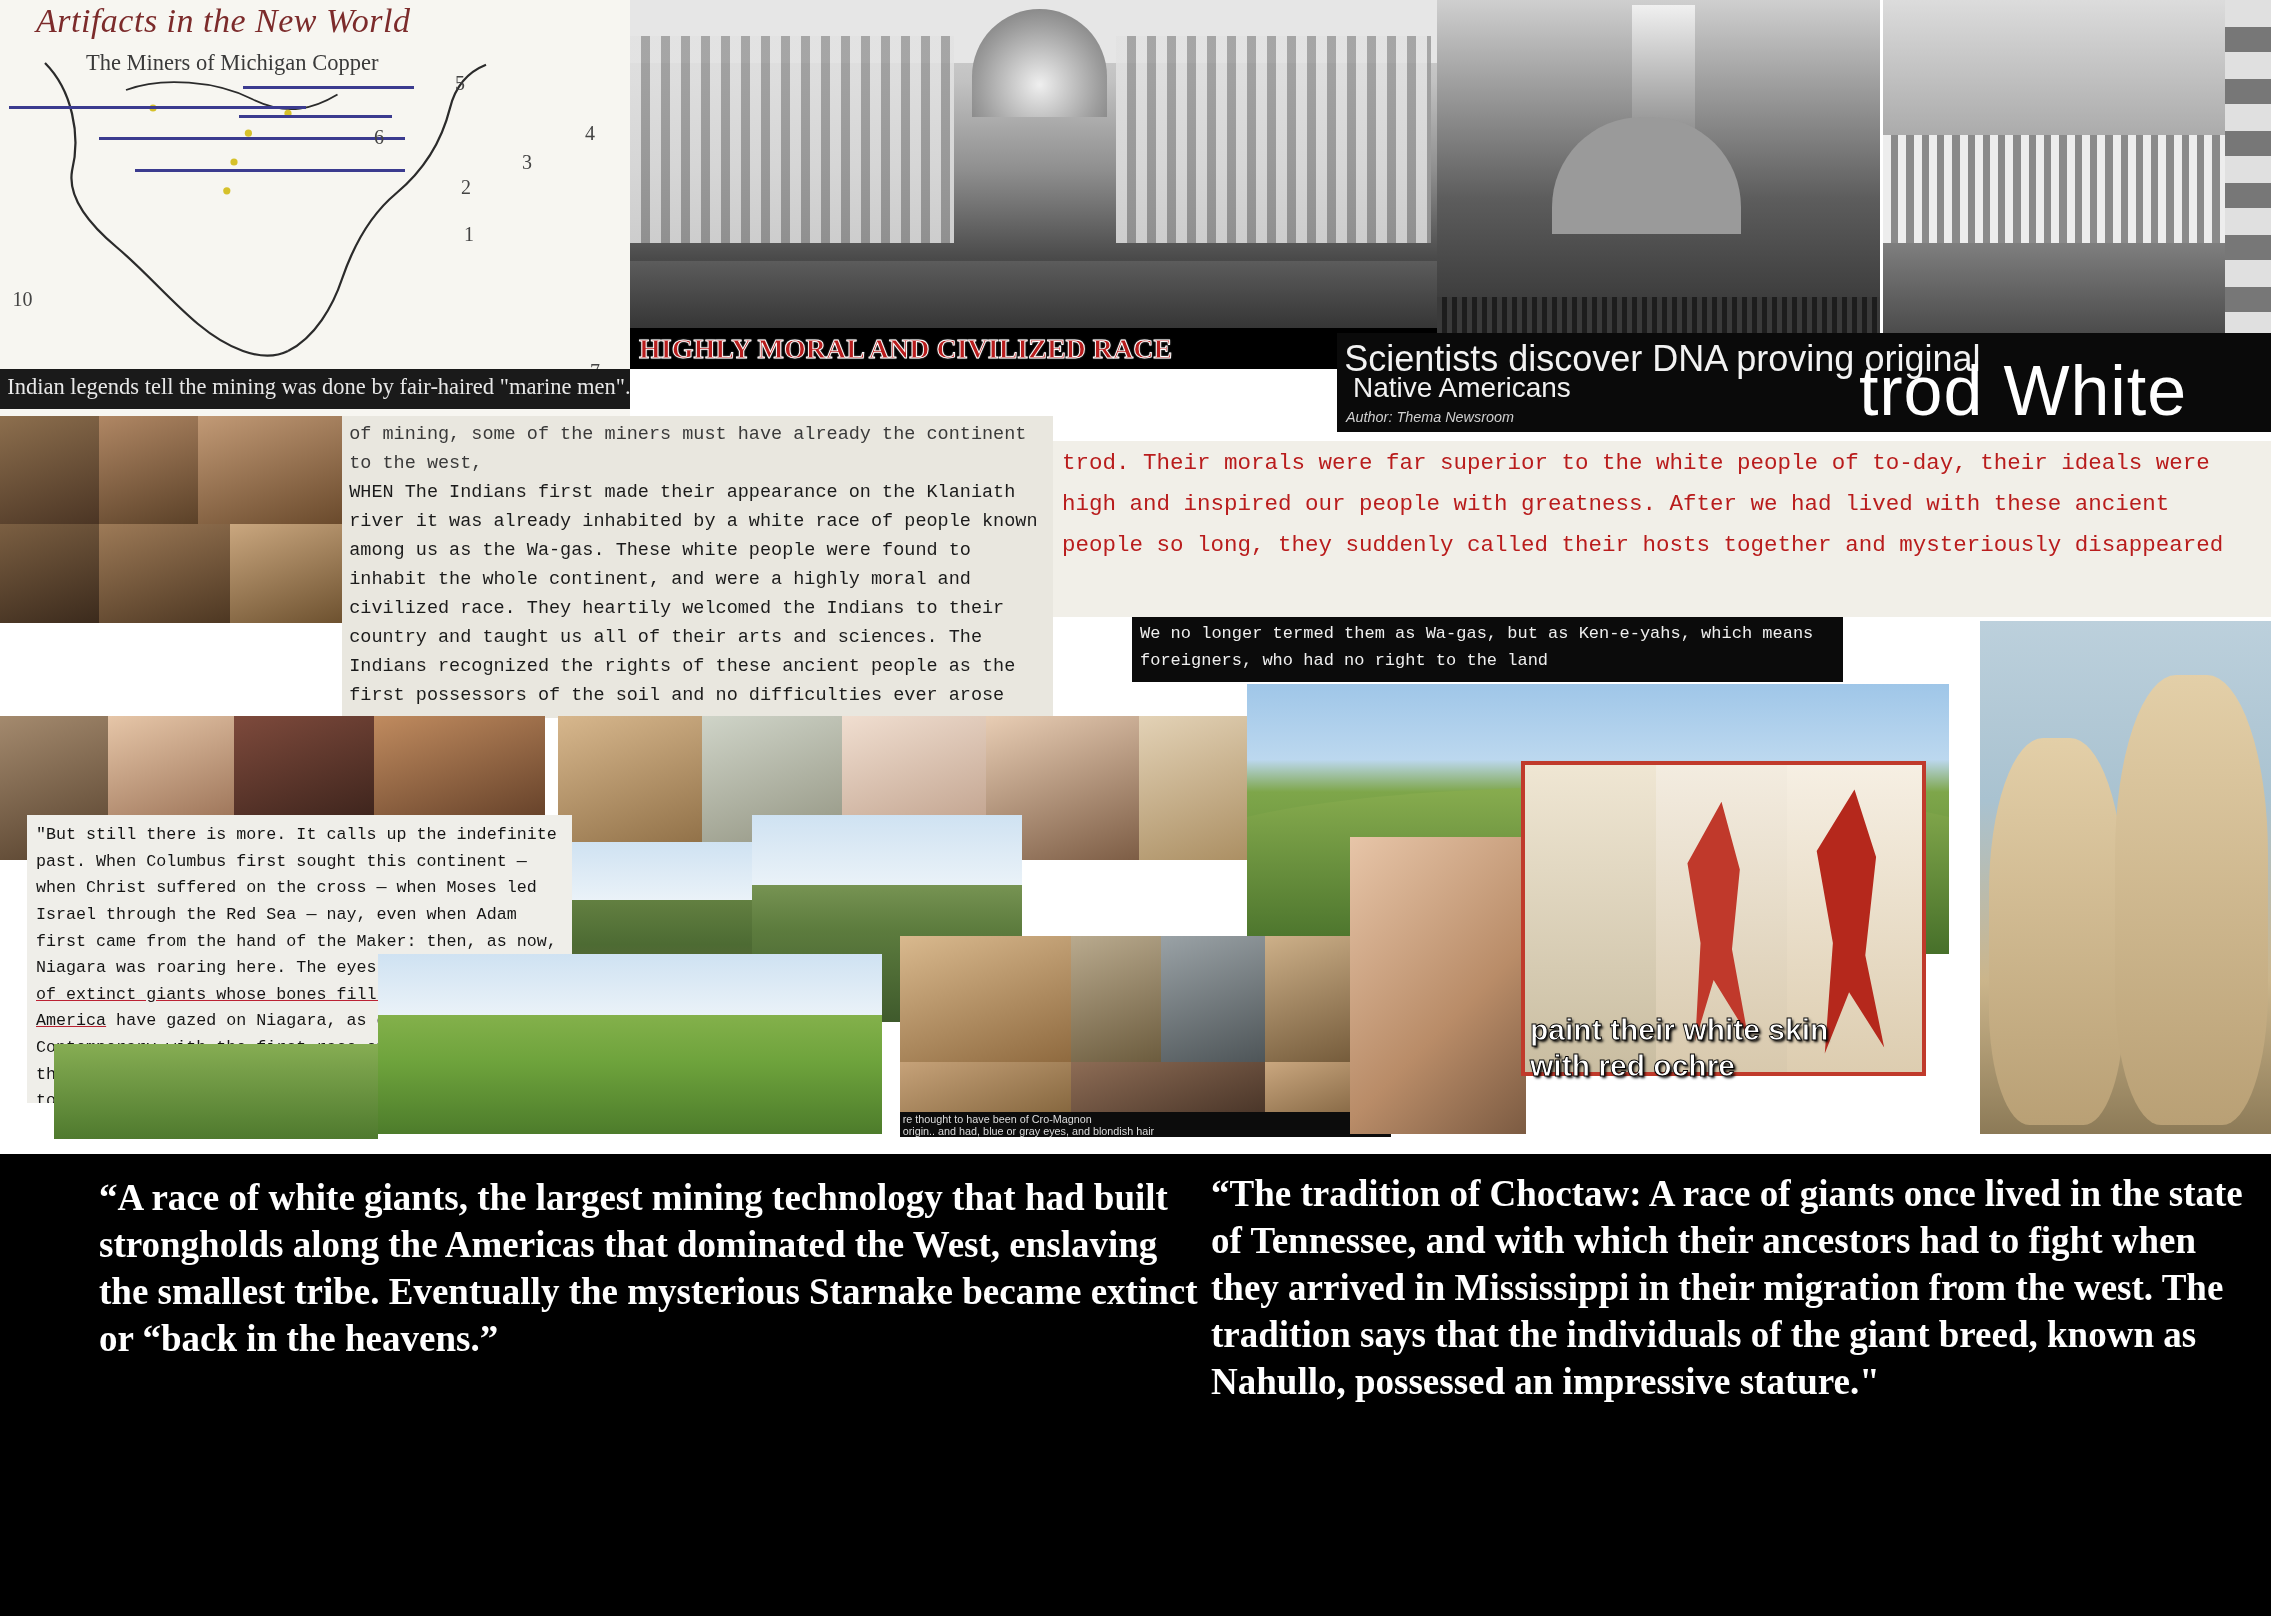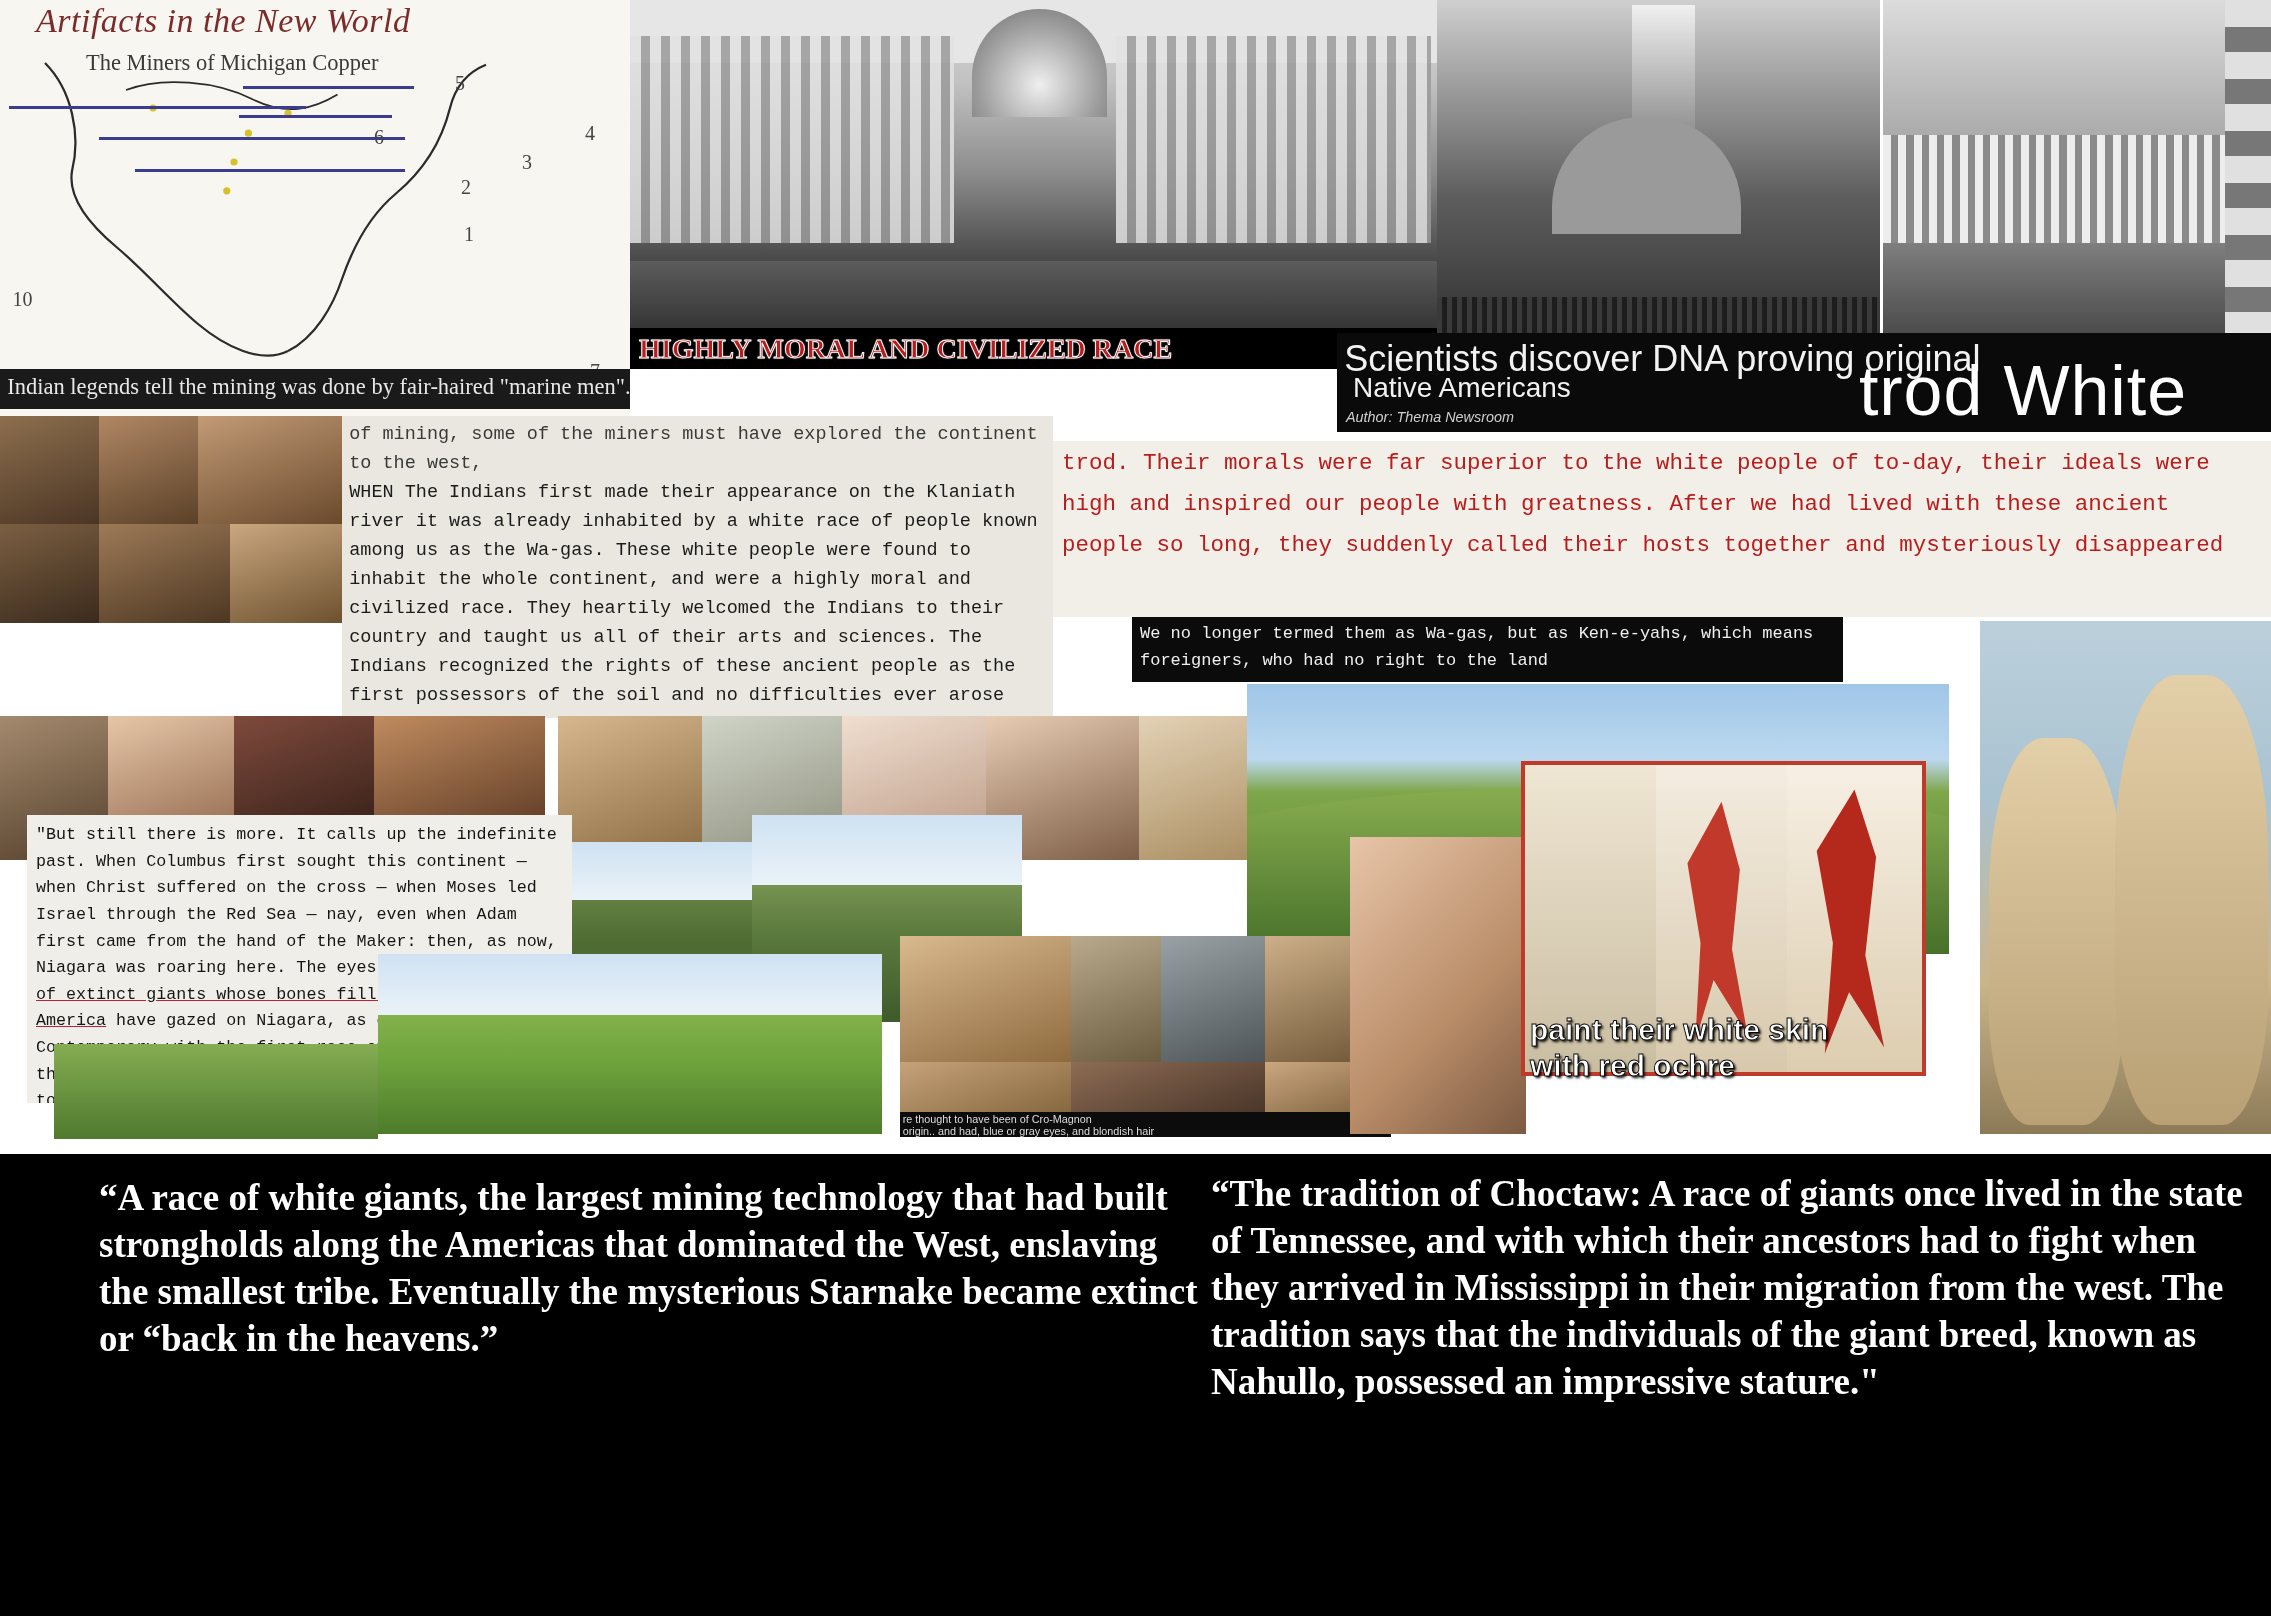--- a/index.html
+++ b/index.html
@@ -401,21 +401,21 @@
   <div id="mummy-grid" class="abs">
     <div class="mummy" style="left:0; top:0; width:99px; height:108px; background:linear-gradient(160deg,#8d6f4e,#4b3524);"></div>
     <div class="mummy" style="left:99px; top:0; width:99px; height:108px; background:linear-gradient(160deg,#b08764,#5b4128);"></div>
     <div class="mummy" style="left:198px; top:0; width:144px; height:108px; background:linear-gradient(160deg,#c29a76,#6a4a2c);"></div>
     <div class="mummy" style="left:0; top:108px; width:99px; height:99px; background:linear-gradient(160deg,#7b5f42,#3b2a1c);"></div>
     <div class="mummy" style="left:99px; top:108px; width:131px; height:99px; background:linear-gradient(160deg,#9d7a57,#4d3722);"></div>
     <div class="mummy" style="left:230px; top:108px; width:113px; height:99px; background:linear-gradient(160deg,#caa77f,#6d512f);"></div>
   </div>
 
   <div id="article-left">
-    <div class="faded-first">of mining, some of the miners must have explored the continent to the west,</div>
+    <div class="faded-first">of mining, some of the miners must have already the continent to the west,</div>
     <div>WHEN The Indians first made their appearance on the Klaniath river it was already inhabited by a white race of people known among us as the Wa-gas. These white people were found to inhabit the whole continent, and were a highly moral and civilized race. They heartily welcomed the Indians to their country and taught us all of their arts and sciences. The Indians recognized the rights of these ancient people as the first possessors of the soil and no difficulties ever arose between the two people. Their hospitality was exceedingly generous in the welfare of our people and all prospered together</div>
   </div>
 
   <div id="article-right">trod. Their morals were far superior to the white people of to-day, their ideals were high and inspired our people with greatness. After we had lived with these ancient people so long, they suddenly called their hosts together and mysteriously disappeared</div>
 
   <div id="wagas-box"></div>
   <div id="wagas-text">We no longer termed them as Wa-gas, but as Ken-e-yahs, which means foreigners, who had no right to the land</div>
 
   <div id="faces-row">
     <div class="face" style="left:0; top:0; width:108px; height:144px; background:linear-gradient(160deg,#a48a6e,#55402c);"></div>

